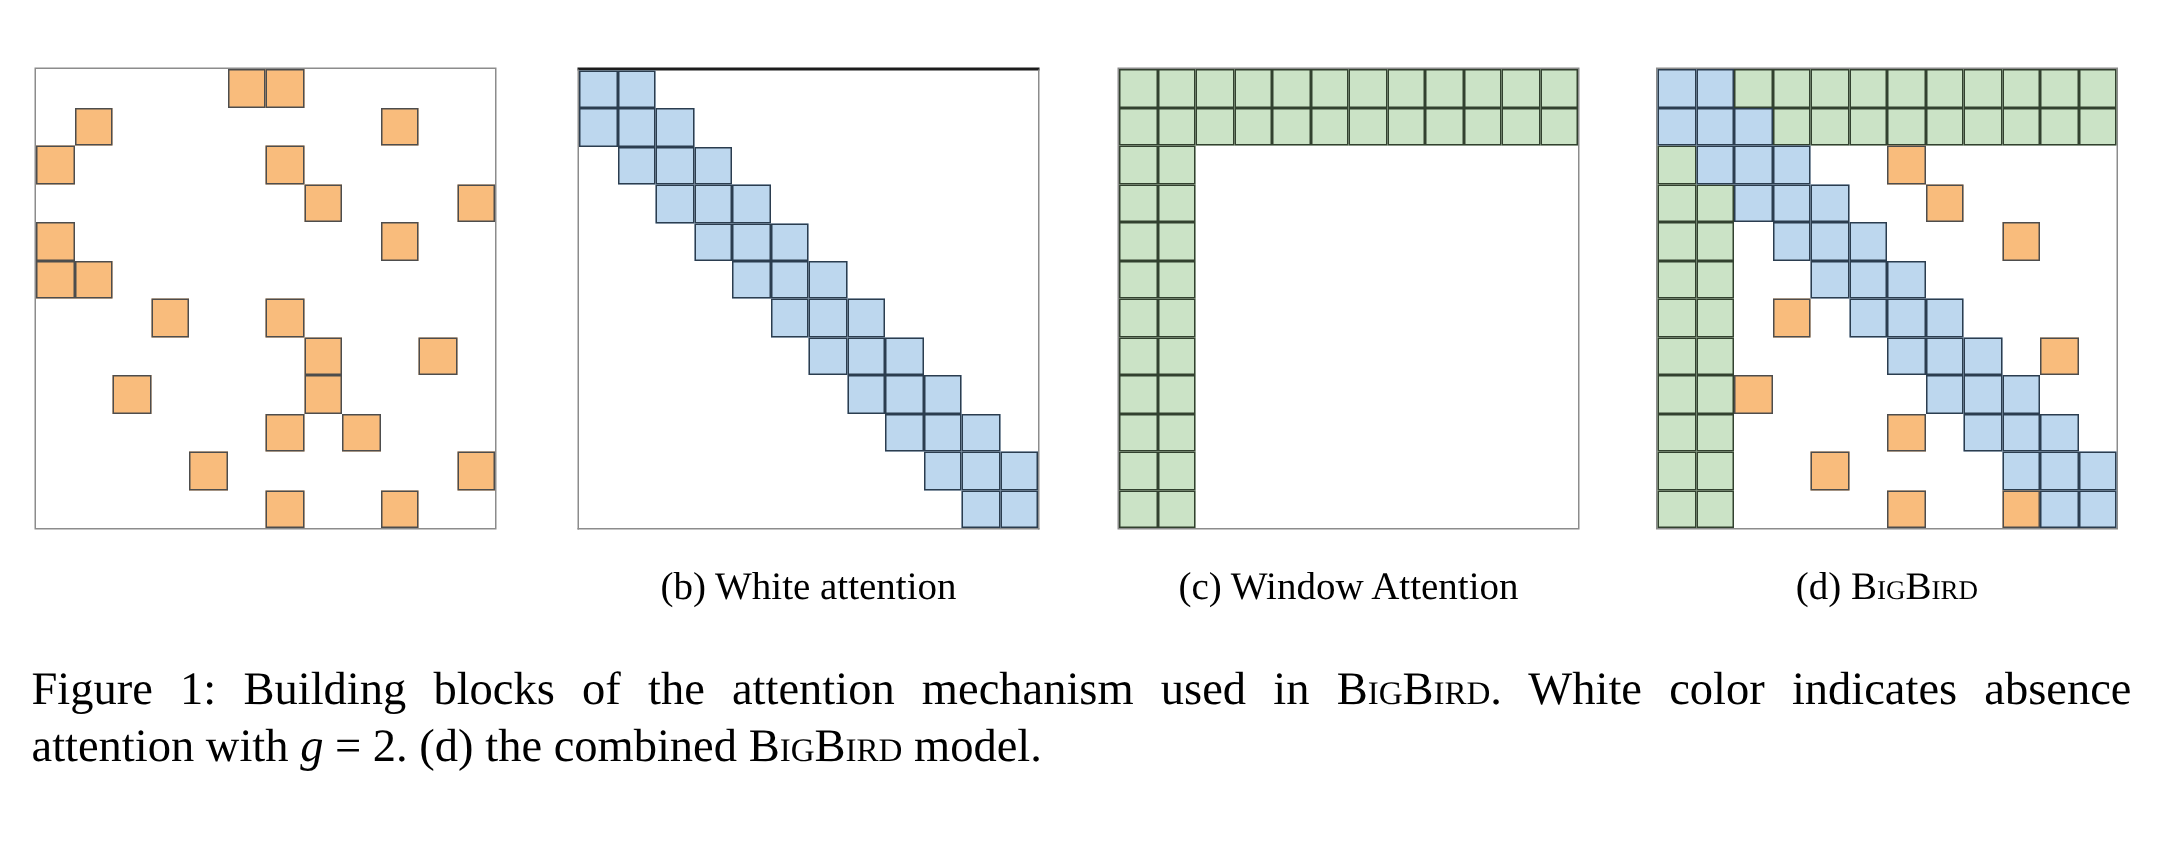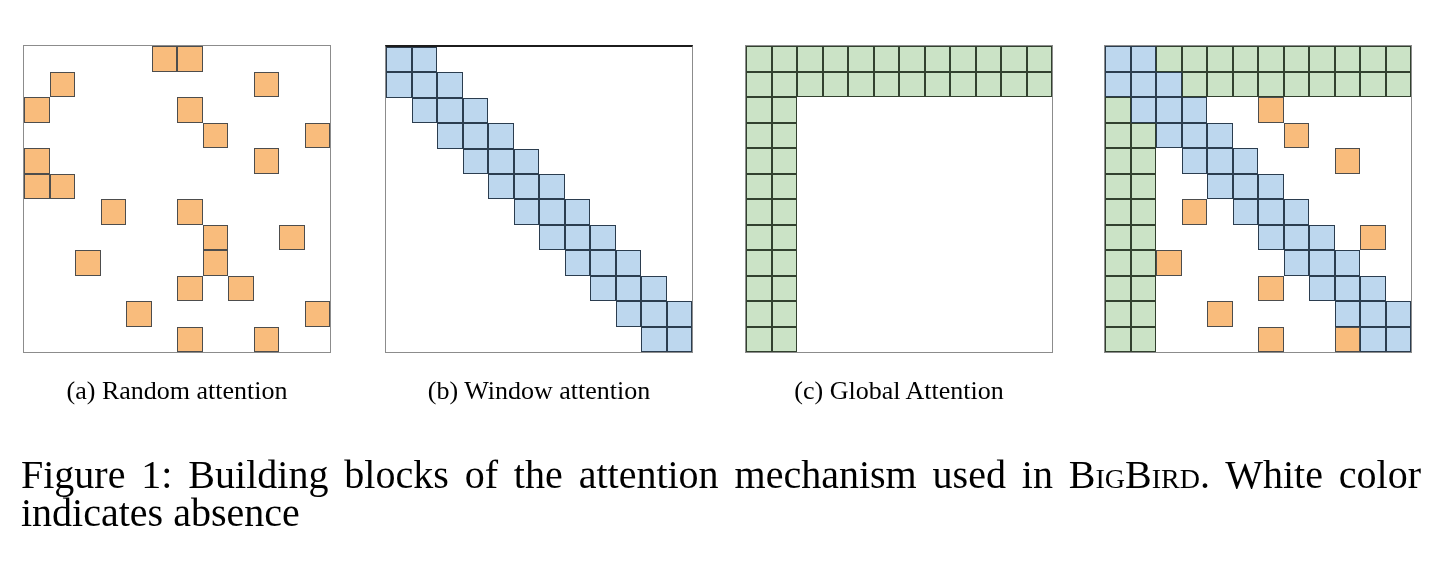--- a/index.html
+++ b/index.html
@@ -16,22 +16,22 @@
     grid-template-columns:repeat(12,1fr);grid-template-rows:repeat(12,1fr);
   }
   .p1 .grid{border-top:2px solid #1c1c1c;}
   .cell{box-sizing:border-box;border:1px solid #444;}
   .panel .cap{
     margin-top:23px;text-align:center;font-size:26px;line-height:30px;white-space:nowrap;
   }
   .sc{font-variant:small-caps;}
   .mi{font-style:italic;}
   .figure-caption{
-    position:absolute;left:21px;top:456px;width:1400px;
-    font-size:40px;line-height:38px;
+    position:absolute;left:21px;top:440px;width:1400px;
+    font-size:31px;line-height:38px;
   }
   .cap-line{text-align:justify;text-align-last:justify;}
   .cap-line:last-child{text-align:justify;text-align-last:left;}
   .watermark{
     position:absolute;right:6px;bottom:7px;
     font-family:"Liberation Sans", sans-serif;font-size:23px;color:#dadada;
     letter-spacing:1px;white-space:nowrap;
   }
 </style>
 </head>
@@ -59,21 +59,20 @@
         <div class="cell" style="grid-area: 8 / 11; background: rgb(249, 188, 124); border-color: rgb(77, 77, 77);"></div>
         <div class="cell" style="grid-area: 9 / 3; background: rgb(249, 188, 124); border-color: rgb(77, 77, 77);"></div>
         <div class="cell" style="grid-area: 9 / 8; background: rgb(249, 188, 124); border-color: rgb(77, 77, 77);"></div>
         <div class="cell" style="grid-area: 10 / 7; background: rgb(249, 188, 124); border-color: rgb(77, 77, 77);"></div>
         <div class="cell" style="grid-area: 10 / 9; background: rgb(249, 188, 124); border-color: rgb(77, 77, 77);"></div>
         <div class="cell" style="grid-area: 11 / 5; background: rgb(249, 188, 124); border-color: rgb(77, 77, 77);"></div>
         <div class="cell" style="grid-area: 11 / 12; background: rgb(249, 188, 124); border-color: rgb(77, 77, 77);"></div>
         <div class="cell" style="grid-area: 12 / 7; background: rgb(249, 188, 124); border-color: rgb(77, 77, 77);"></div>
         <div class="cell" style="grid-area: 12 / 10; background: rgb(249, 188, 124); border-color: rgb(77, 77, 77);"></div>
       </div>
-    <div class="cap"><span>(a) Random attention</span></div>
   </div>
 
   <div class="panel p1">
     <div class="grid">
         <div class="cell" style="grid-area: 1 / 1; background: rgb(189, 215, 238); border-color: rgb(43, 61, 79);"></div>
         <div class="cell" style="grid-area: 1 / 2; background: rgb(189, 215, 238); border-color: rgb(43, 61, 79);"></div>
         <div class="cell" style="grid-area: 2 / 1; background: rgb(189, 215, 238); border-color: rgb(43, 61, 79);"></div>
         <div class="cell" style="grid-area: 2 / 2; background: rgb(189, 215, 238); border-color: rgb(43, 61, 79);"></div>
         <div class="cell" style="grid-area: 2 / 3; background: rgb(189, 215, 238); border-color: rgb(43, 61, 79);"></div>
         <div class="cell" style="grid-area: 3 / 2; background: rgb(189, 215, 238); border-color: rgb(43, 61, 79);"></div>
@@ -99,21 +98,21 @@
         <div class="cell" style="grid-area: 9 / 10; background: rgb(189, 215, 238); border-color: rgb(43, 61, 79);"></div>
         <div class="cell" style="grid-area: 10 / 9; background: rgb(189, 215, 238); border-color: rgb(43, 61, 79);"></div>
         <div class="cell" style="grid-area: 10 / 10; background: rgb(189, 215, 238); border-color: rgb(43, 61, 79);"></div>
         <div class="cell" style="grid-area: 10 / 11; background: rgb(189, 215, 238); border-color: rgb(43, 61, 79);"></div>
         <div class="cell" style="grid-area: 11 / 10; background: rgb(189, 215, 238); border-color: rgb(43, 61, 79);"></div>
         <div class="cell" style="grid-area: 11 / 11; background: rgb(189, 215, 238); border-color: rgb(43, 61, 79);"></div>
         <div class="cell" style="grid-area: 11 / 12; background: rgb(189, 215, 238); border-color: rgb(43, 61, 79);"></div>
         <div class="cell" style="grid-area: 12 / 11; background: rgb(189, 215, 238); border-color: rgb(43, 61, 79);"></div>
         <div class="cell" style="grid-area: 12 / 12; background: rgb(189, 215, 238); border-color: rgb(43, 61, 79);"></div>
       </div>
-    <div class="cap"><span>(b) Window attention</span></div>
+    <div class="cap"><span>(b) White attention</span></div>
   </div>
 
   <div class="panel p2">
     <div class="grid">
         <div class="cell" style="grid-area: 1 / 1; background: rgb(203, 227, 198); border-color: rgb(50, 65, 47);"></div>
         <div class="cell" style="grid-area: 1 / 2; background: rgb(203, 227, 198); border-color: rgb(50, 65, 47);"></div>
         <div class="cell" style="grid-area: 1 / 3; background: rgb(203, 227, 198); border-color: rgb(50, 65, 47);"></div>
         <div class="cell" style="grid-area: 1 / 4; background: rgb(203, 227, 198); border-color: rgb(50, 65, 47);"></div>
         <div class="cell" style="grid-area: 1 / 5; background: rgb(203, 227, 198); border-color: rgb(50, 65, 47);"></div>
         <div class="cell" style="grid-area: 1 / 6; background: rgb(203, 227, 198); border-color: rgb(50, 65, 47);"></div>
@@ -149,21 +148,21 @@
         <div class="cell" style="grid-area: 8 / 2; background: rgb(203, 227, 198); border-color: rgb(50, 65, 47);"></div>
         <div class="cell" style="grid-area: 9 / 1; background: rgb(203, 227, 198); border-color: rgb(50, 65, 47);"></div>
         <div class="cell" style="grid-area: 9 / 2; background: rgb(203, 227, 198); border-color: rgb(50, 65, 47);"></div>
         <div class="cell" style="grid-area: 10 / 1; background: rgb(203, 227, 198); border-color: rgb(50, 65, 47);"></div>
         <div class="cell" style="grid-area: 10 / 2; background: rgb(203, 227, 198); border-color: rgb(50, 65, 47);"></div>
         <div class="cell" style="grid-area: 11 / 1; background: rgb(203, 227, 198); border-color: rgb(50, 65, 47);"></div>
         <div class="cell" style="grid-area: 11 / 2; background: rgb(203, 227, 198); border-color: rgb(50, 65, 47);"></div>
         <div class="cell" style="grid-area: 12 / 1; background: rgb(203, 227, 198); border-color: rgb(50, 65, 47);"></div>
         <div class="cell" style="grid-area: 12 / 2; background: rgb(203, 227, 198); border-color: rgb(50, 65, 47);"></div>
       </div>
-    <div class="cap"><span>(c) Global Attention</span></div>
+    <div class="cap"><span>(c) Window Attention</span></div>
   </div>
 
   <div class="panel p3">
     <div class="grid">
         <div class="cell" style="grid-area: 1 / 3; background: rgb(203, 227, 198); border-color: rgb(50, 65, 47);"></div>
         <div class="cell" style="grid-area: 1 / 4; background: rgb(203, 227, 198); border-color: rgb(50, 65, 47);"></div>
         <div class="cell" style="grid-area: 1 / 5; background: rgb(203, 227, 198); border-color: rgb(50, 65, 47);"></div>
         <div class="cell" style="grid-area: 1 / 6; background: rgb(203, 227, 198); border-color: rgb(50, 65, 47);"></div>
         <div class="cell" style="grid-area: 1 / 7; background: rgb(203, 227, 198); border-color: rgb(50, 65, 47);"></div>
         <div class="cell" style="grid-area: 1 / 8; background: rgb(203, 227, 198); border-color: rgb(50, 65, 47);"></div>
@@ -237,20 +236,22 @@
         <div class="cell" style="grid-area: 4 / 8; background: rgb(249, 188, 124); border-color: rgb(77, 77, 77);"></div>
         <div class="cell" style="grid-area: 5 / 10; background: rgb(249, 188, 124); border-color: rgb(77, 77, 77);"></div>
         <div class="cell" style="grid-area: 7 / 4; background: rgb(249, 188, 124); border-color: rgb(77, 77, 77);"></div>
         <div class="cell" style="grid-area: 8 / 11; background: rgb(249, 188, 124); border-color: rgb(77, 77, 77);"></div>
         <div class="cell" style="grid-area: 9 / 3; background: rgb(249, 188, 124); border-color: rgb(77, 77, 77);"></div>
         <div class="cell" style="grid-area: 10 / 7; background: rgb(249, 188, 124); border-color: rgb(77, 77, 77);"></div>
         <div class="cell" style="grid-area: 11 / 5; background: rgb(249, 188, 124); border-color: rgb(77, 77, 77);"></div>
         <div class="cell" style="grid-area: 12 / 7; background: rgb(249, 188, 124); border-color: rgb(77, 77, 77);"></div>
         <div class="cell" style="grid-area: 12 / 10; background: rgb(249, 188, 124); border-color: rgb(77, 77, 77);"></div>
       </div>
+    <div class="cap"><span>(d) </span><span class="sc">BigBird</span></div>
   </div>
 
   <div class="figure-caption">
       <div class="cap-line"><span>Figure 1: Building blocks of the attention mechanism used in </span><span class="sc">BigBird</span><span>. White color indicates absence</span></div>
+      <div class="cap-line"><span>attention with </span><span class="mi">g</span><span> = 2. (d) the combined </span><span class="sc">BigBird</span><span> model.</span></div>
     </div>
 
 
 </div>
 
 </body></html>

